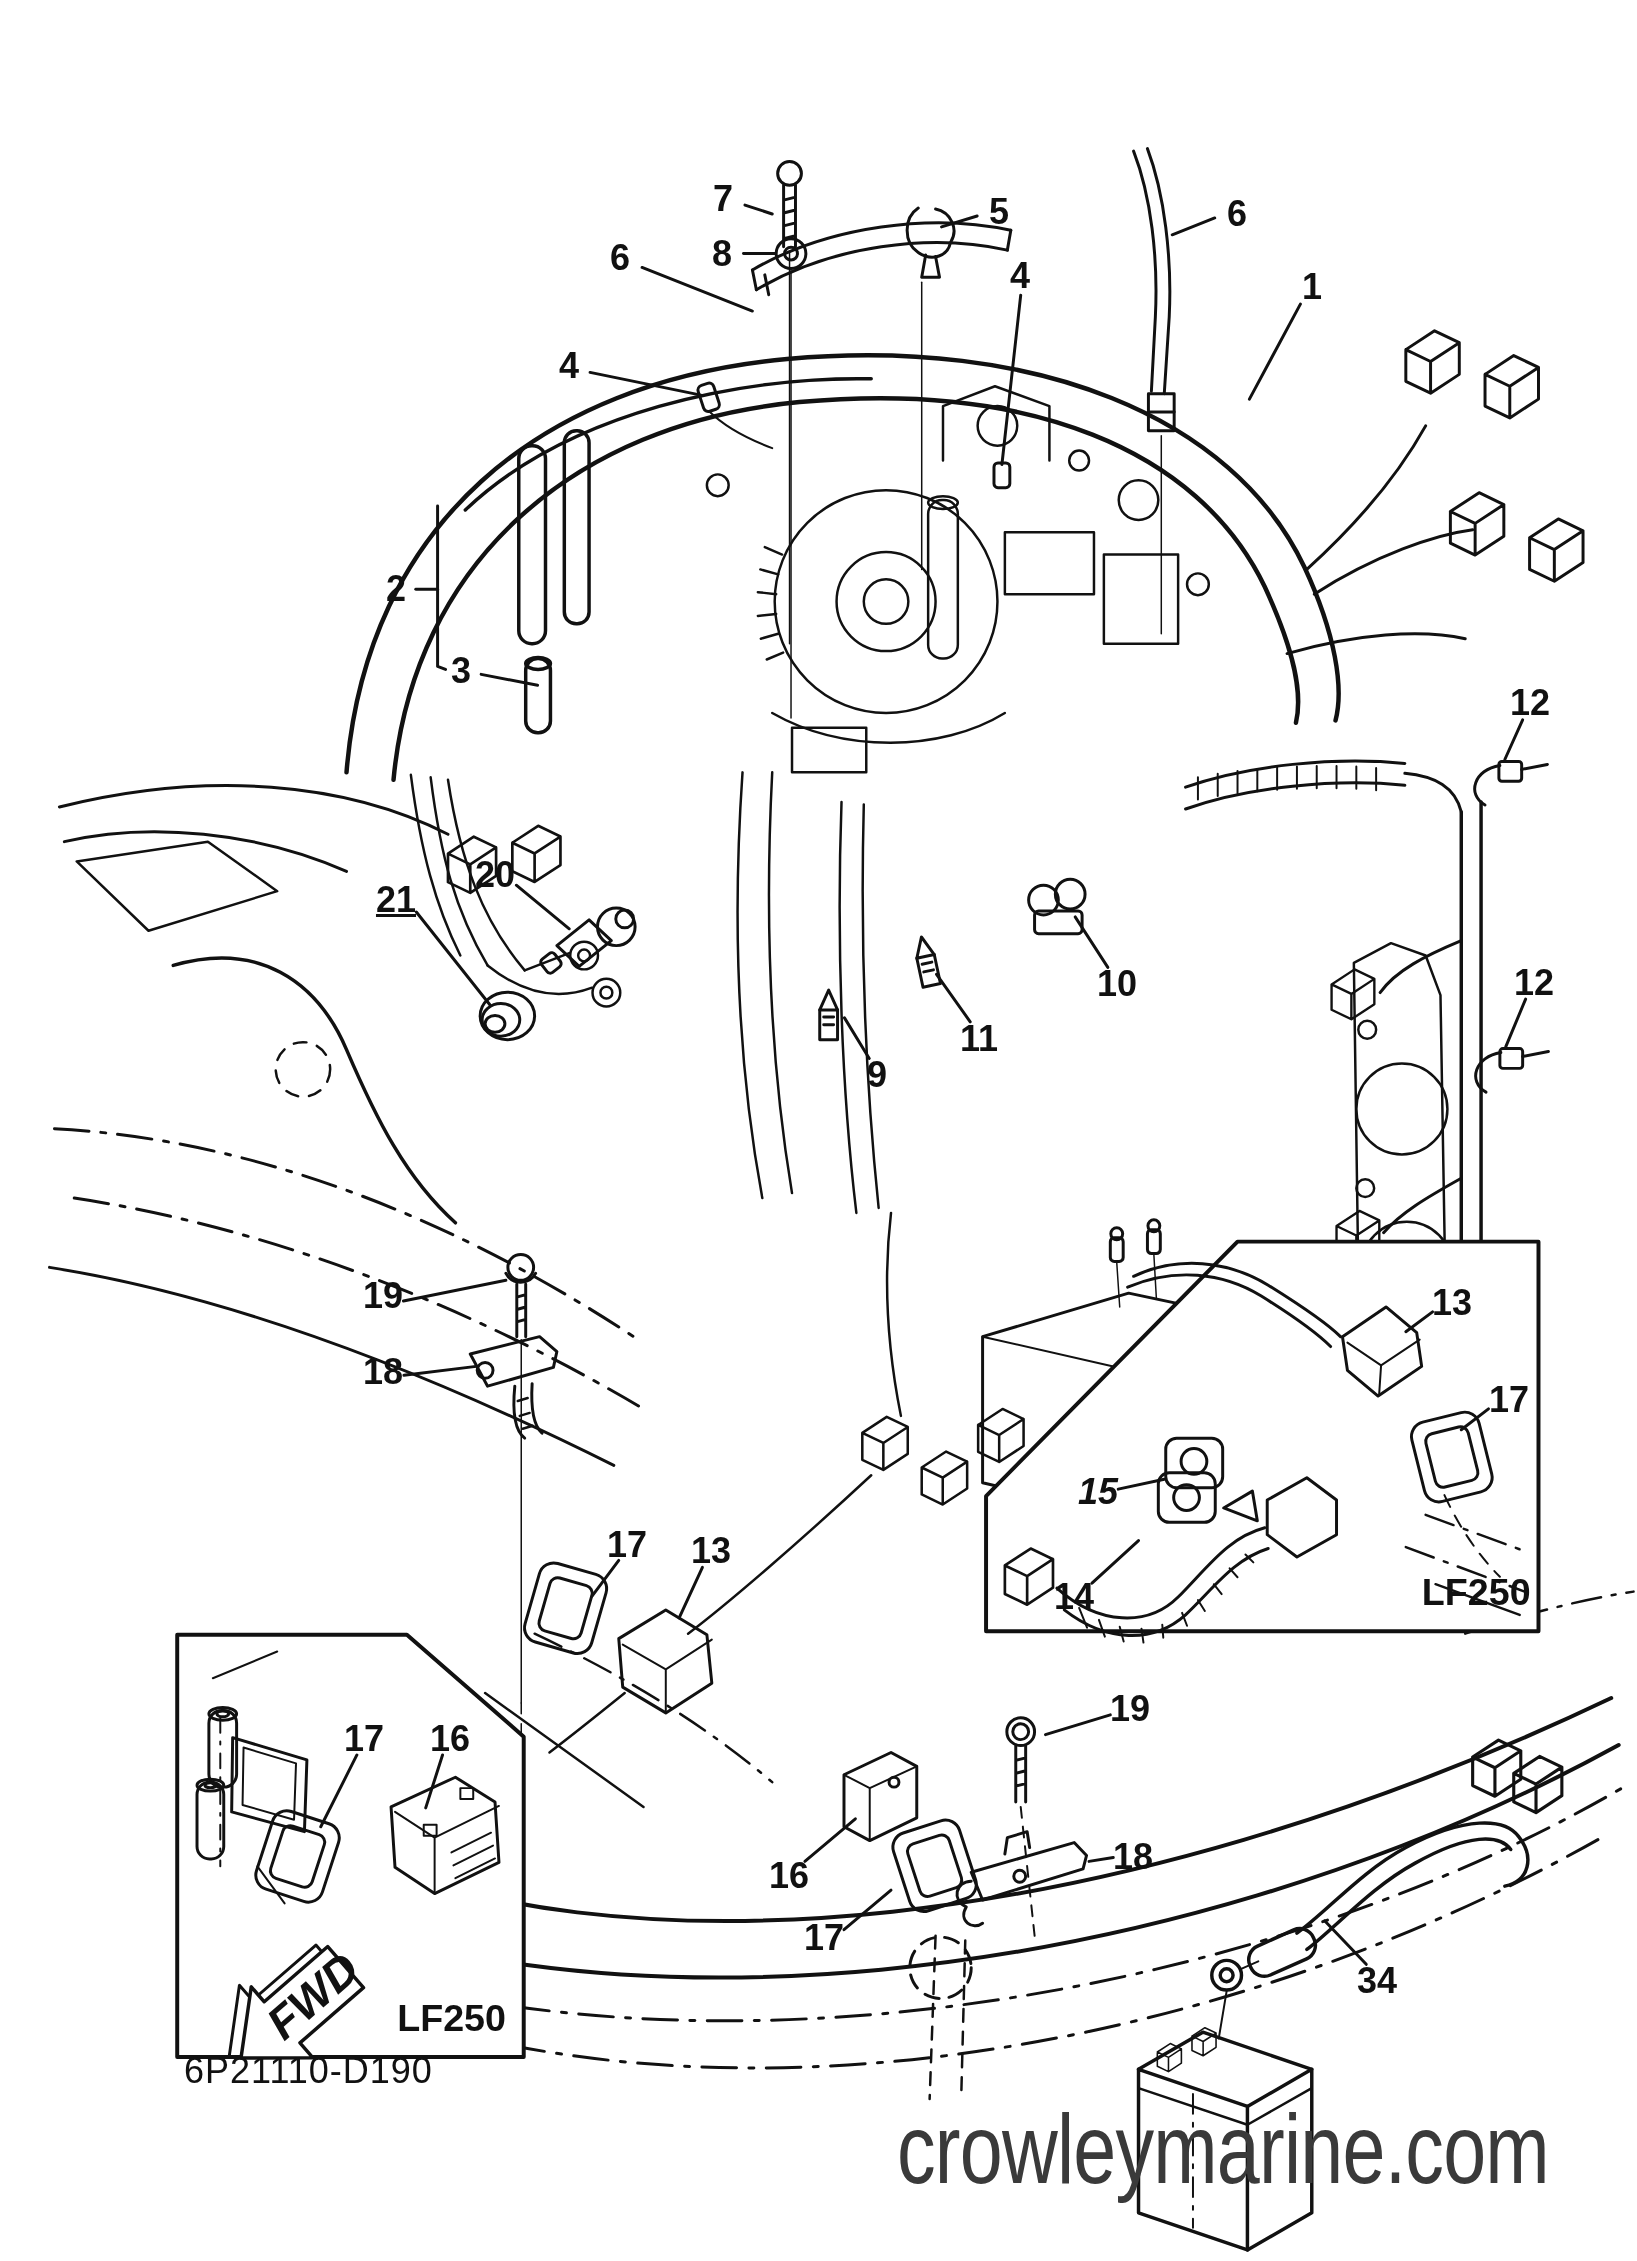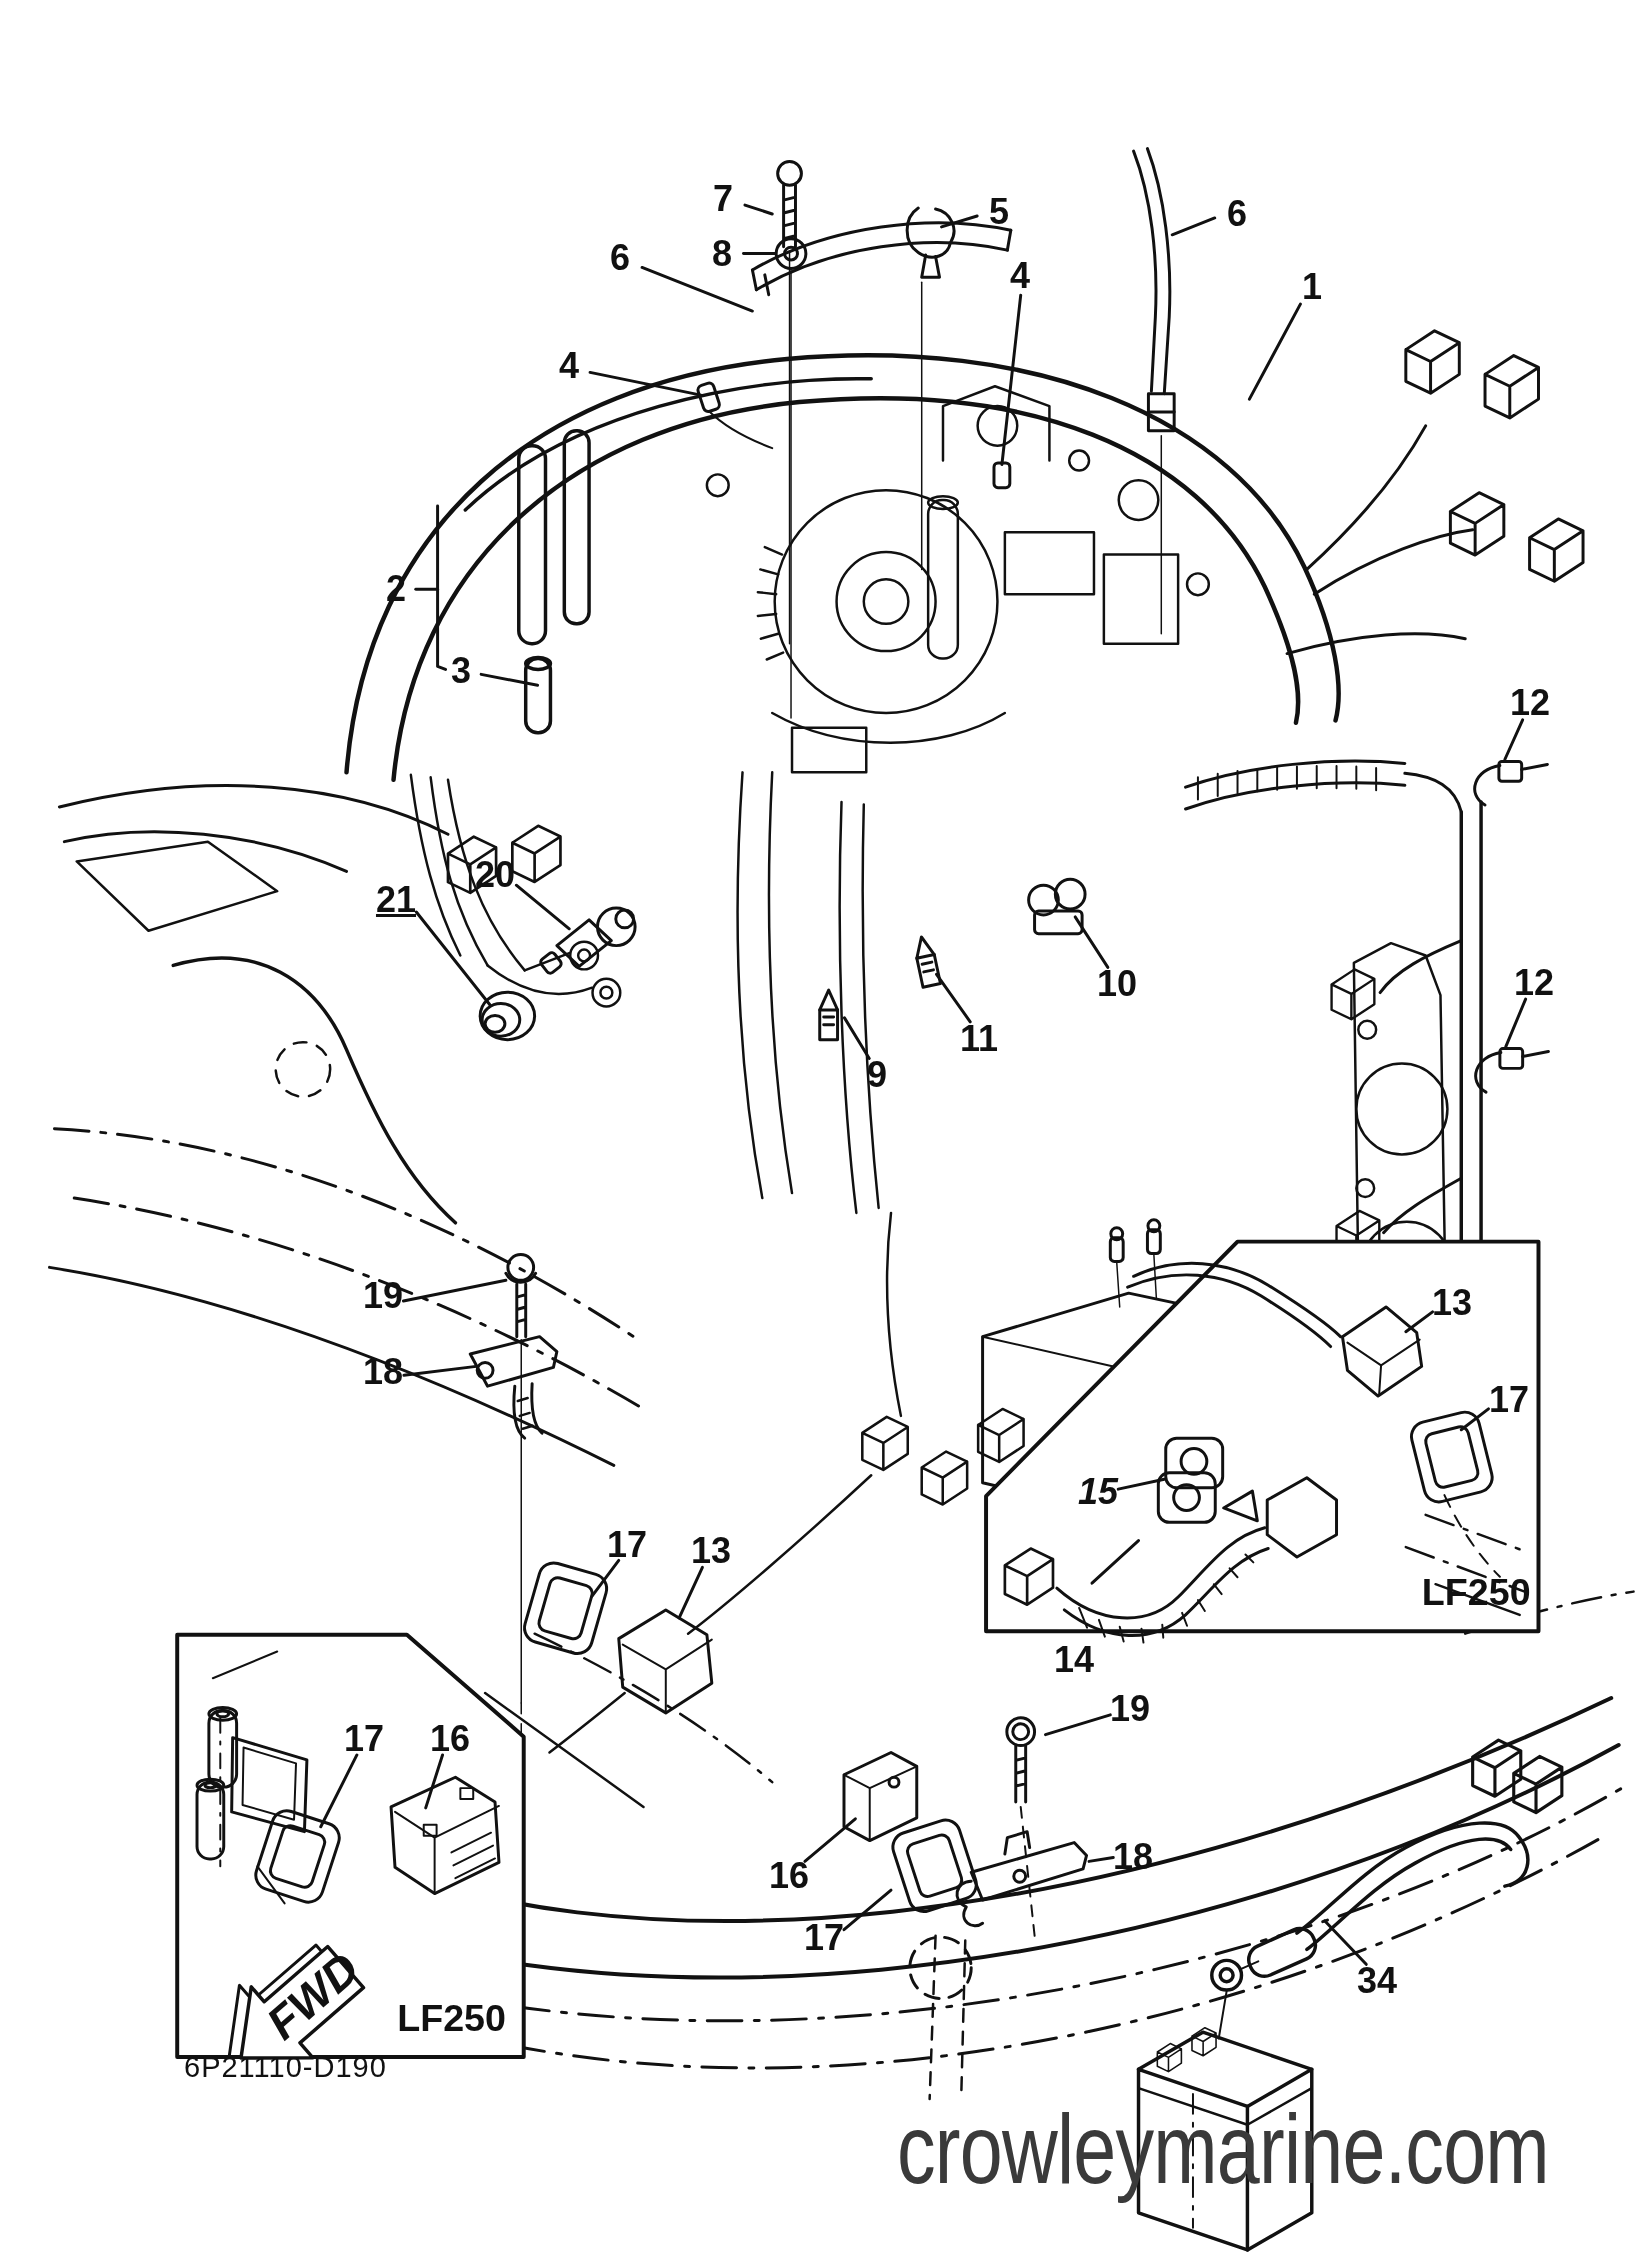--- a/index.html
+++ b/index.html
@@ -5,21 +5,21 @@
   html,body{margin:0;padding:0;background:#fff;}
   .stage{position:relative;width:1637px;height:2261px;background:#fff;overflow:hidden;
          font-family:"Liberation Sans",sans-serif;color:#111;}
   .watermark{position:absolute;left:52px;top:1008px;font-size:198px;letter-spacing:9px;
          color:#ececec;white-space:nowrap;font-weight:400;z-index:0;}
   svg.diagram{position:absolute;left:0;top:0;z-index:1;}
   svg text{font-family:"Liberation Sans",sans-serif;}
   .callout-layer{position:absolute;left:0;top:0;width:100%;height:100%;z-index:2;}
   .callout{position:absolute;transform:translate(-50%,-50%);font-weight:700;font-size:36px;
          color:#111;line-height:1;white-space:nowrap;}
-  .part-code{position:absolute;left:184px;top:2053px;font-size:29px;letter-spacing:1px;
+  .part-code{position:absolute;left:184px;top:2053px;font-size:36px;letter-spacing:1px;
          color:#111;z-index:2;line-height:1;}
   .site{position:absolute;left:897px;top:2099px;font-size:99px;color:#3a3a3a;line-height:1;
          transform:scaleX(0.78);transform-origin:left top;white-space:nowrap;letter-spacing:-1px;z-index:2;}
   #leaders polyline{fill:none;stroke:#111;stroke-width:6;}
 </style>
 </head>
 <body>
 
 <div class="stage">
 
@@ -374,21 +374,21 @@
       <div class="callout" style="left: 1530px; top: 703px;">12</div>
       <div class="callout" style="left: 495px; top: 875px;">20</div>
       <div class="callout" style="left: 396px; top: 900px; text-decoration: underline;">21</div>
       <div class="callout" style="left: 1117px; top: 984px; text-align: center;">10</div>
       <div class="callout" style="left: 979px; top: 1039px;">11</div>
       <div class="callout" style="left: 877px; top: 1075px;">9</div>
       <div class="callout" style="left: 1534px; top: 983px;">12</div>
       <div class="callout" style="left: 1452px; top: 1303px;">13</div>
       <div class="callout" style="left: 1509px; top: 1400px;">17</div>
       <div class="callout" style="left: 1098px; top: 1492px; font-style: italic;">15</div>
-      <div class="callout" style="left: 1074px; top: 1660px;">14</div>
+      <div class="callout" style="left: 1074px; top: 1597px;">14</div>
       <div class="callout" style="left: 383px; top: 1296px;">19</div>
       <div class="callout" style="left: 383px; top: 1372px;">18</div>
       <div class="callout" style="left: 627px; top: 1545px;">17</div>
       <div class="callout" style="left: 711px; top: 1551px;">13</div>
       <div class="callout" style="left: 1130px; top: 1709px;">19</div>
       <div class="callout" style="left: 1133px; top: 1857px;">18</div>
       <div class="callout" style="left: 789px; top: 1876px;">16</div>
       <div class="callout" style="left: 824px; top: 1938px;">17</div>
       <div class="callout" style="left: 364px; top: 1739px;">17</div>
       <div class="callout" style="left: 450px; top: 1739px;">16</div>

